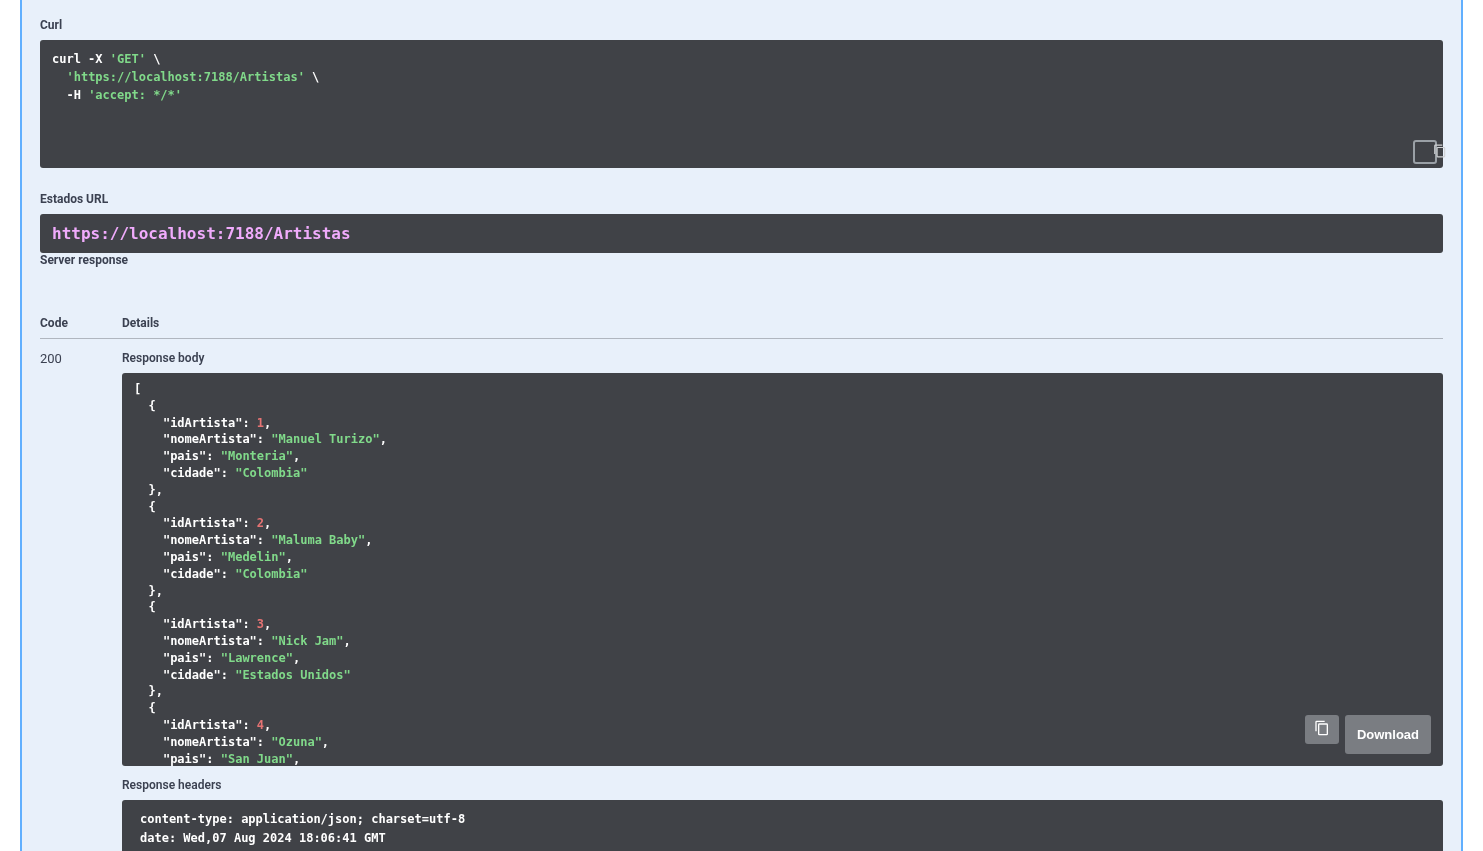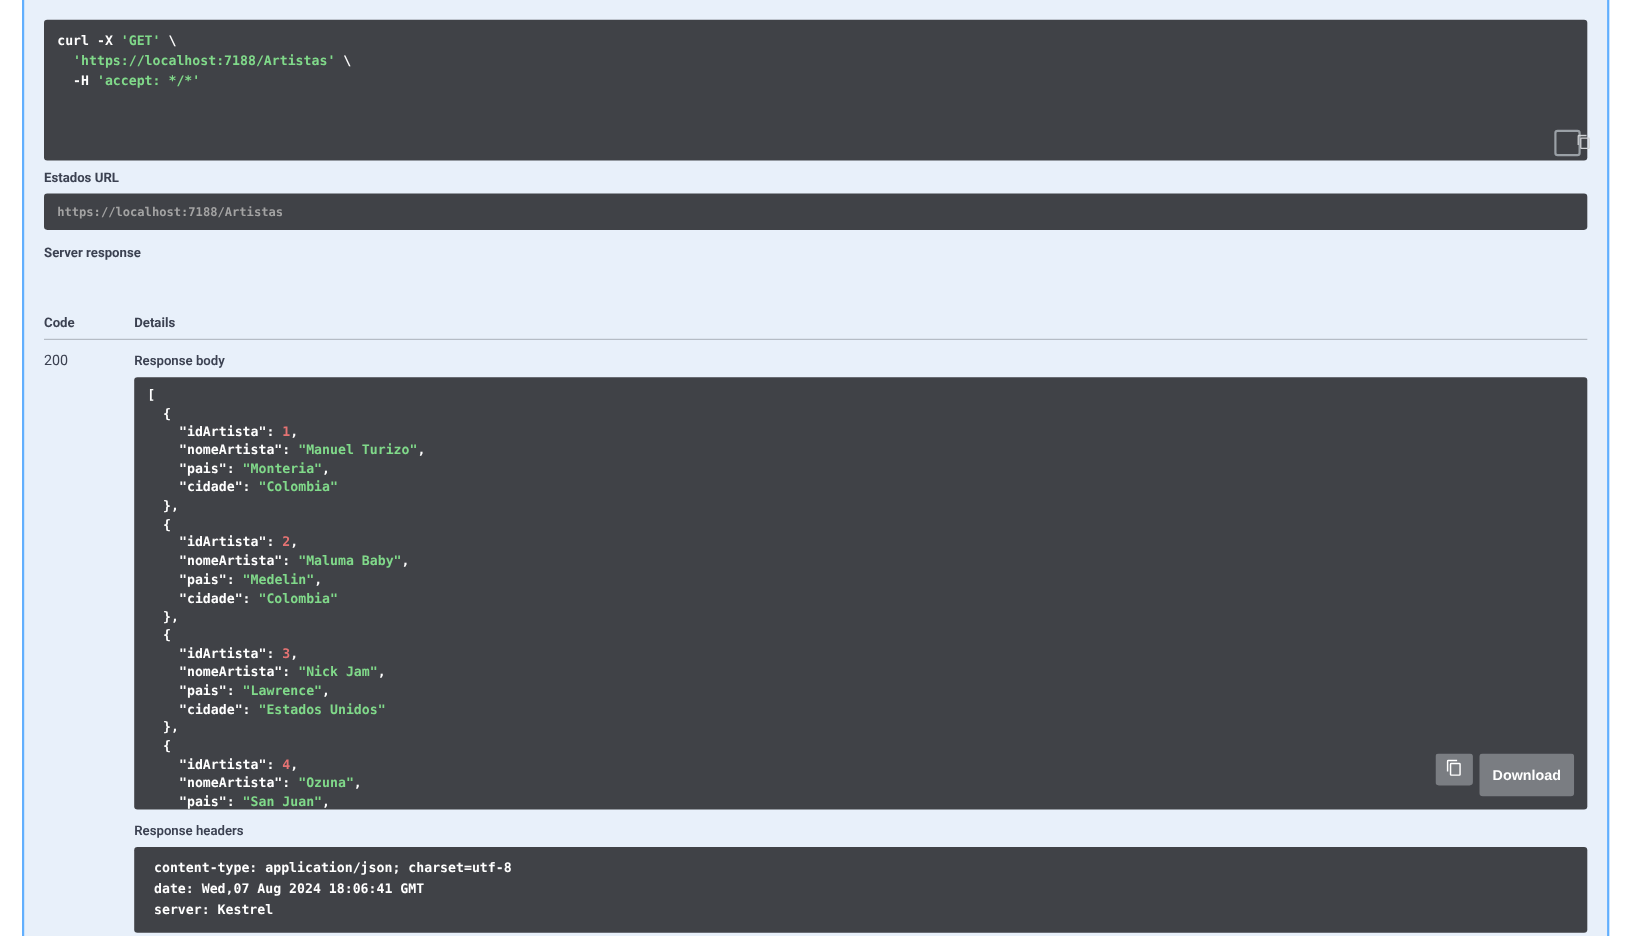--- a/index.html
+++ b/index.html
@@ -24,21 +24,21 @@
     margin-bottom: 8px;
   }
   .code-box {
     background: #404247;
     color: #ffffff;
     padding: 10px 12px;
     border-radius: 3px;
     font-family: "Consolas", "Monaco", monospace;
     font-size: 12px;
     line-height: 1.5;
-    margin-bottom: 8px;
+    margin-bottom: 24px;
     position: relative;
     white-space: pre;
   }
   .curl-box { min-height: 68px; }
   .copy-btn {
     position: absolute;
     right: 6px;
     bottom: 4px;
     width: 24px;
     height: 24px;
@@ -47,27 +47,26 @@
     background: transparent;
     color: #cfd1d4;
     display: flex;
     align-items: center;
     justify-content: center;
     cursor: pointer;
   }
   .copy-btn svg { width: 14px; height: 14px; fill: #cfd1d4; }
   .req-url-box {
     background: #404247;
-    color: #a3a3a3;
+    color: #f0abfc;
     padding: 10px 12px;
     border-radius: 3px;
     font-family: "Consolas", "Monaco", monospace;
-    font-size: 11px;
-    font-weight: 700;
-    margin-bottom: 14px;
+    font-size: 16px;
+    font-weight: 700;
   }
   .resp-table-header {
     display: flex;
     border-bottom: 1px solid #b0b6bf;
     padding-bottom: 8px;
     margin-bottom: 12px;
     align-items: flex-end;
   }
   .col-code { width: 82px; font-size: 12px; font-weight: 700; color: #3b4151; }
   .col-details { flex: 1; font-size: 12px; font-weight: 700; color: #3b4151; margin-top: 41px; }
@@ -153,20 +152,21 @@
     font-weight: 700;
     margin-bottom: 0;
   }
   pre { font-family: inherit; }
 </style>
 </head>
 <body>
 
 <div class="outer-panel">
 
+  <div class="section-label">Curl</div>
 
   <div class="code-box curl-box"><pre id="curl-pre"><span class="curl-plain">curl -X </span><span class="curl-green">'GET'</span><span class="curl-plain"> \</span>
 <span class="curl-plain">  </span><span class="curl-green">'https://localhost:7188/Artistas'</span><span class="curl-plain"> \</span>
 <span class="curl-plain">  -H </span><span class="curl-green">'accept: */*'</span></pre>
     <button class="copy-btn">
       <span>
         <svg viewBox="0 0 24 24">
             <path d="M16 1H4a2 2 0 0 0-2 2v14h2V3h12V1zm3 4H8a2 2 0 0 0-2 2v14a2 2 0 0 0 2 2h11a2 2 0 0 0 2-2V7a2 2 0 0 0-2-2zm0 16H8V7h11v14z"></path>
           </svg>
       </span>

